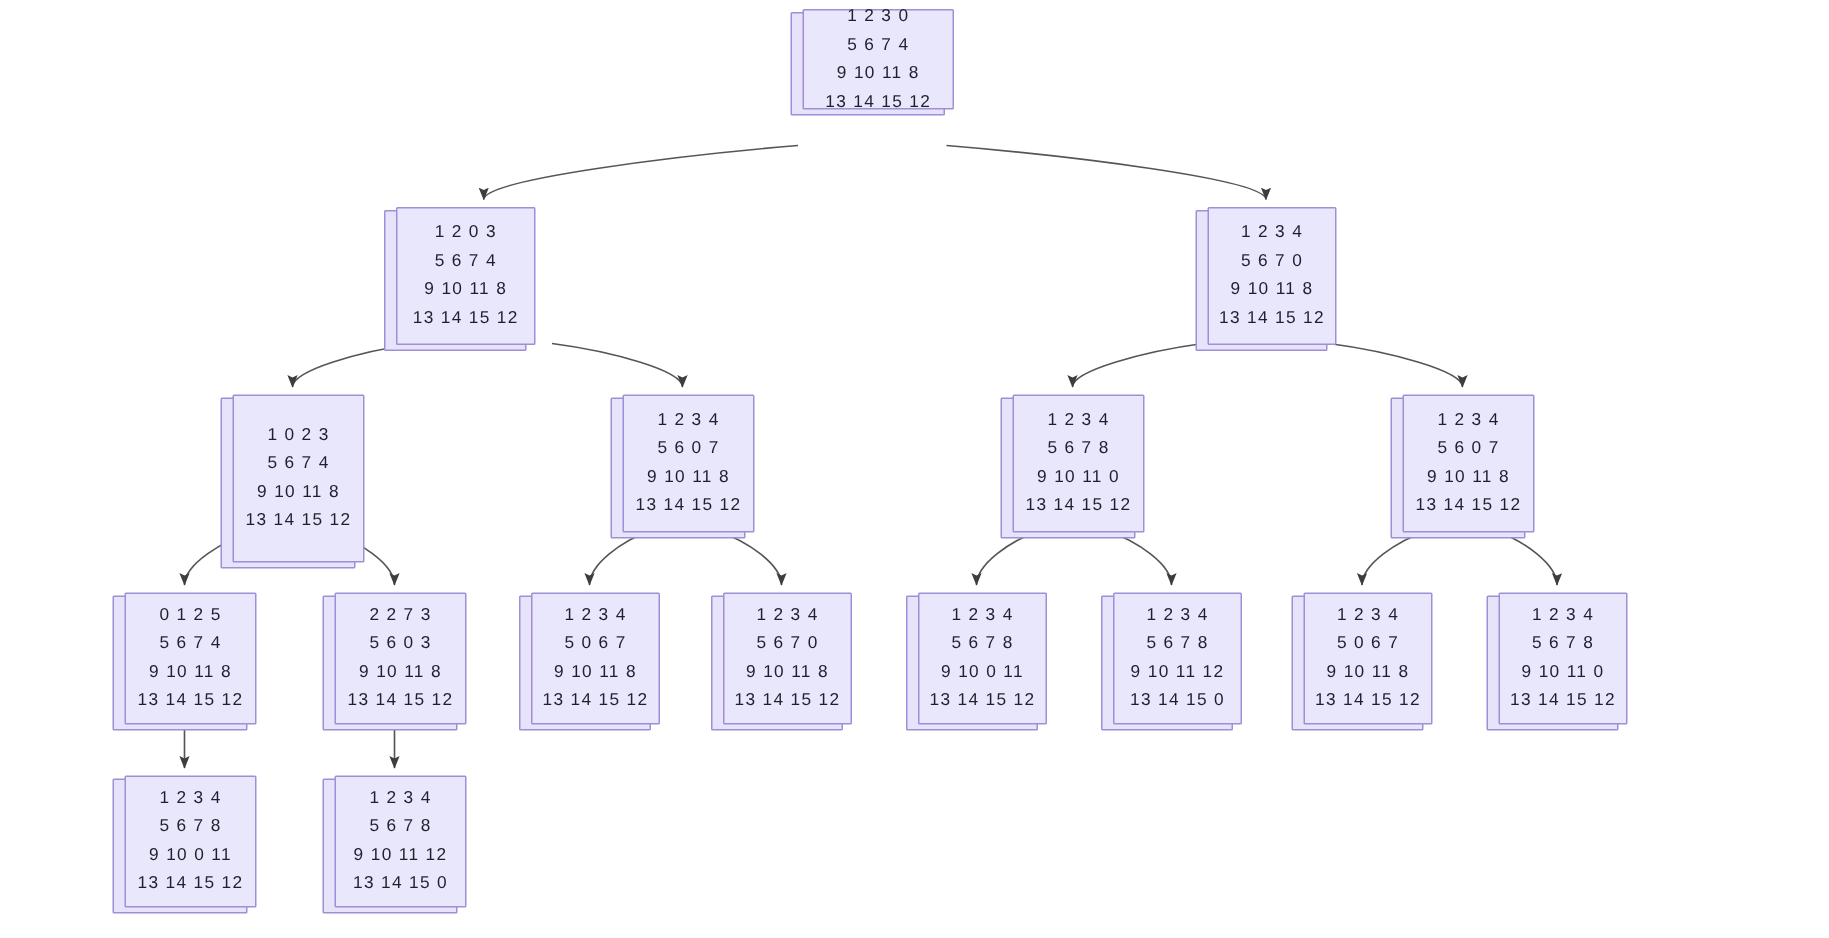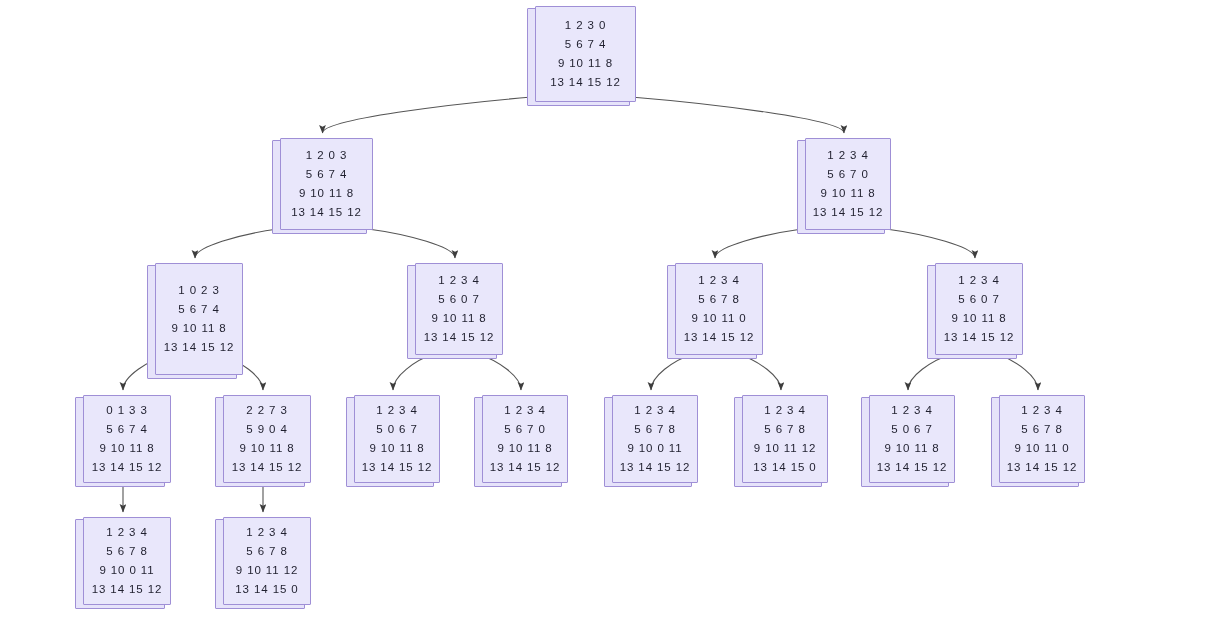--- a/index.html
+++ b/index.html
@@ -80,29 +80,29 @@
         <path d="M 478.1 354 C 497.90000000000003 360.48, 521 376.32, 521 390" fill="none" stroke="#555555" stroke-width="1.1" marker-end="url(#arrowhead)"></path>
         <path d="M 692.6 354 C 673.4 360.48, 651 376.32, 651 390" fill="none" stroke="#555555" stroke-width="1.1" marker-end="url(#arrowhead)"></path>
         <path d="M 738.1 354 C 757.9 360.48, 781 376.32, 781 390" fill="none" stroke="#555555" stroke-width="1.1" marker-end="url(#arrowhead)"></path>
         <path d="M 951.55 354 C 931.4499999999999 360.48, 908 376.32, 908 390" fill="none" stroke="#555555" stroke-width="1.1" marker-end="url(#arrowhead)"></path>
         <path d="M 997.05 354 C 1015.9499999999999 360.48, 1038 376.32, 1038 390" fill="none" stroke="#555555" stroke-width="1.1" marker-end="url(#arrowhead)"></path>
         <path d="M 123 486 L 123 512" fill="none" stroke="#555555" stroke-width="1.1" marker-end="url(#arrowhead)"></path>
         <path d="M 263 486 L 263 512" fill="none" stroke="#555555" stroke-width="1.1" marker-end="url(#arrowhead)"></path>
       </g>
   </svg>
   <div id="node-group">
-      <div class="node" style="left: 527px; top: 8px; width: 103px; height: 98px;">
+      <div class="node" style="left: 527px; top: 8px; width: 103px; height: 69px;">
         <div class="node-inner">
           <div class="row">1 2 3 0</div>
           <div class="row">5 6 7 4</div>
           <div class="row">9 10 11 8</div>
           <div class="row">13 14 15 12</div>
         </div>
       </div>
-      <div class="node" style="left: 272px; top: 140px; width: 95px; height: 94px;">
+      <div class="node" style="left: 256px; top: 140px; width: 95px; height: 94px;">
         <div class="node-inner">
           <div class="row">1 2 0 3</div>
           <div class="row">5 6 7 4</div>
           <div class="row">9 10 11 8</div>
           <div class="row">13 14 15 12</div>
         </div>
       </div>
       <div class="node" style="left: 797px; top: 140px; width: 88px; height: 94px;">
         <div class="node-inner">
           <div class="row">1 2 3 4</div>
@@ -138,30 +138,30 @@
       <div class="node" style="left: 927px; top: 265px; width: 90px; height: 94px;">
         <div class="node-inner">
           <div class="row">1 2 3 4</div>
           <div class="row">5 6 0 7</div>
           <div class="row">9 10 11 8</div>
           <div class="row">13 14 15 12</div>
         </div>
       </div>
       <div class="node" style="left: 75px; top: 397px; width: 90px; height: 90px;">
         <div class="node-inner">
-          <div class="row">0 1 3 3</div>
+          <div class="row">0 1 2 5</div>
           <div class="row">5 6 7 4</div>
           <div class="row">9 10 11 8</div>
           <div class="row">13 14 15 12</div>
         </div>
       </div>
       <div class="node" style="left: 215px; top: 397px; width: 90px; height: 90px;">
         <div class="node-inner">
           <div class="row">2 2 7 3</div>
-          <div class="row">5 9 0 4</div>
+          <div class="row">5 6 0 3</div>
           <div class="row">9 10 11 8</div>
           <div class="row">13 14 15 12</div>
         </div>
       </div>
       <div class="node" style="left: 346px; top: 397px; width: 88px; height: 90px;">
         <div class="node-inner">
           <div class="row">1 2 3 4</div>
           <div class="row">5 0 6 7</div>
           <div class="row">9 10 11 8</div>
           <div class="row">13 14 15 12</div>

